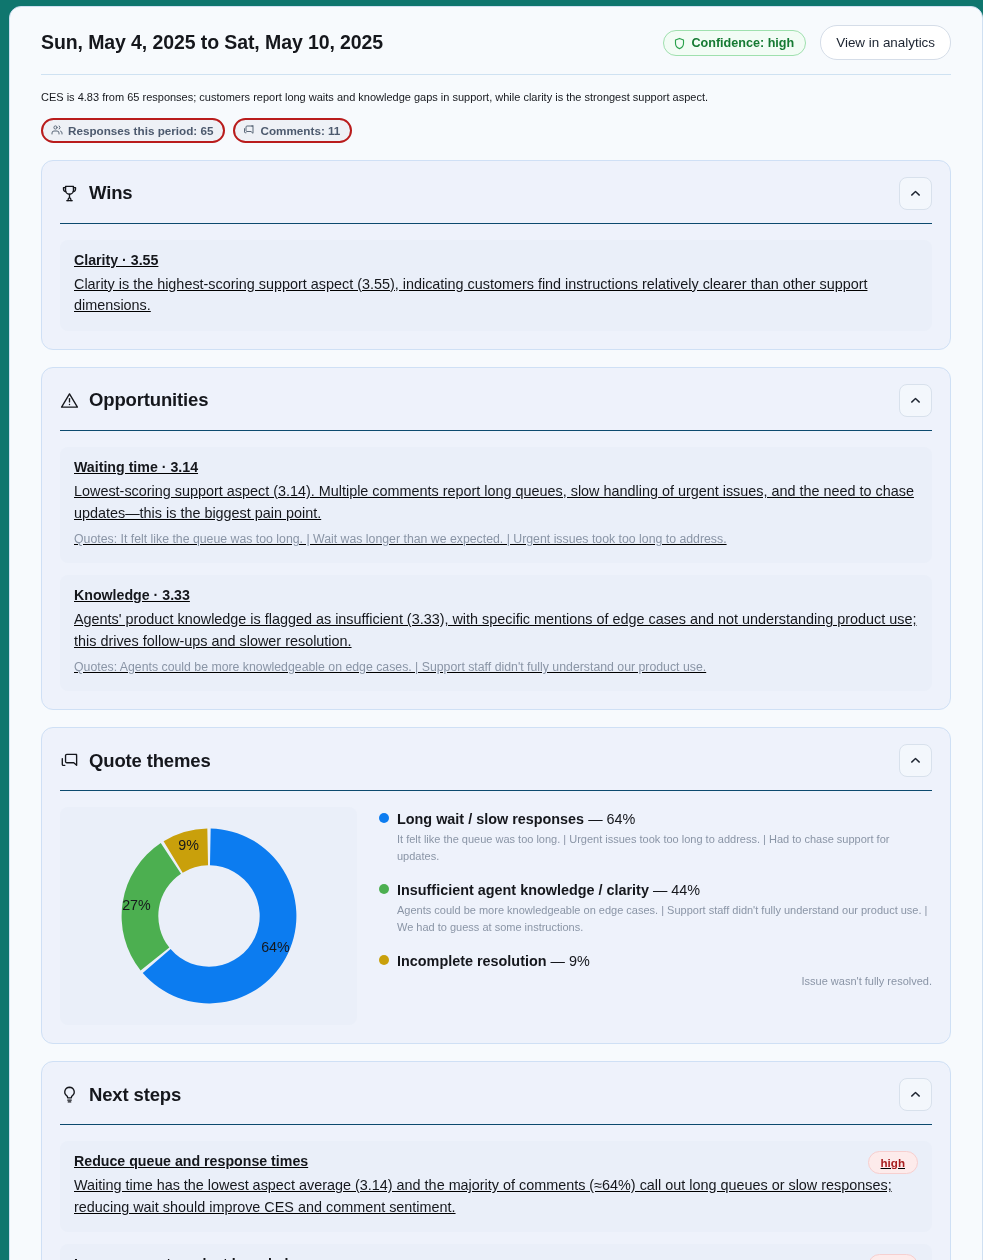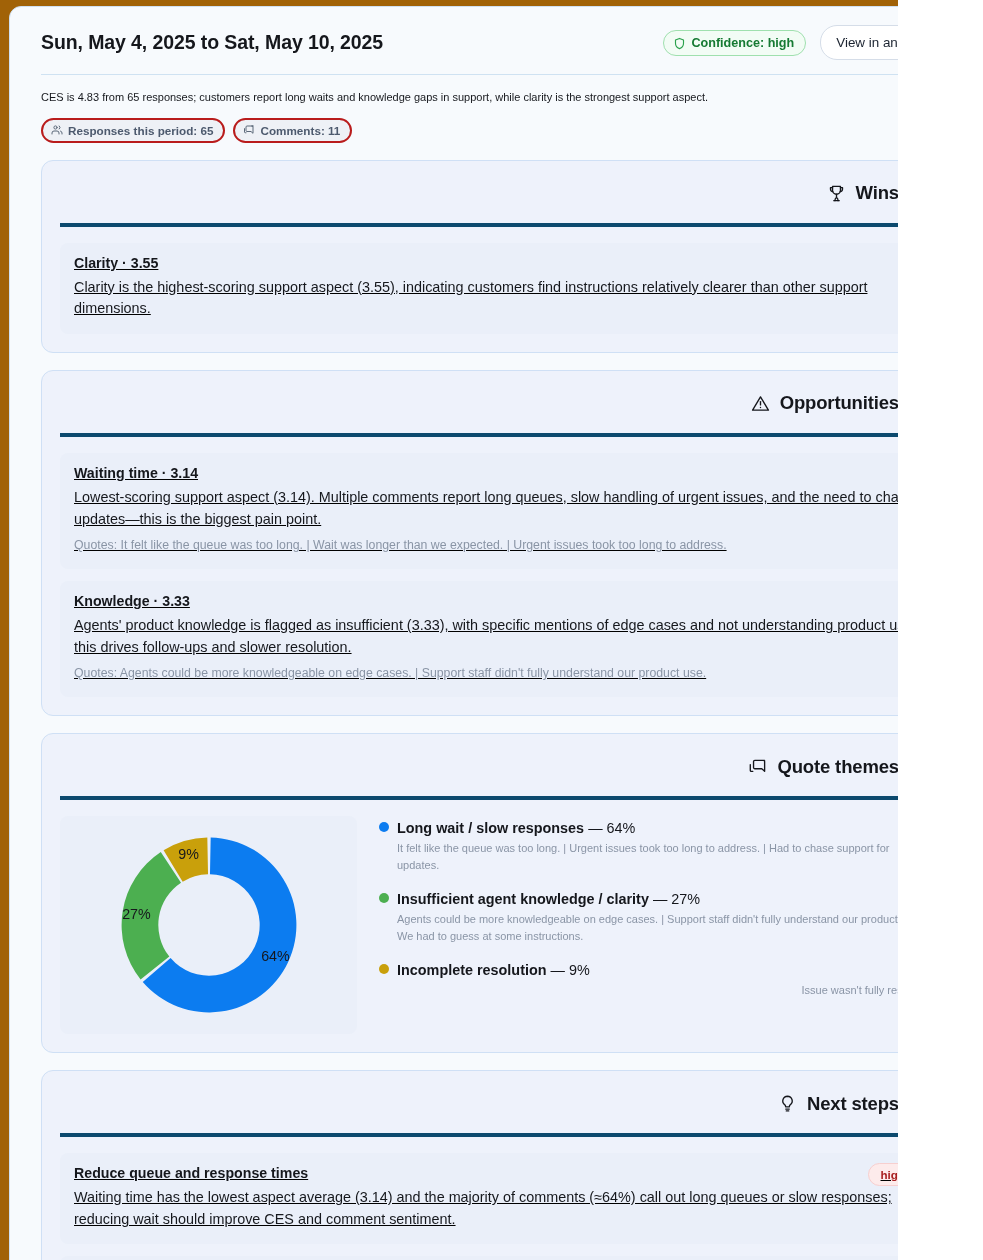--- a/index.html
+++ b/index.html
@@ -4,23 +4,23 @@
 <title>Feedback Insights Report</title>
 <style>
   * { box-sizing: border-box; }
   html, body {
     margin: 0; padding: 0;
     background: #ffffff;
     font-family: "Liberation Sans", "DejaVu Sans", sans-serif;
     -webkit-font-smoothing: antialiased;
   }
   .page {
-    width: 898px;
+    width: 983px;
     min-height: 1260px;
-    background: #a16207;
+    background: #0f766e;
     position: relative;
     overflow: hidden;
   }
   .outer-card {
     position: absolute;
     left: 9px; top: 6px;
     width: 974px;
     min-height: 1260px;
     background: #f7fafd;
     border: 1px solid #cfe0f2;
@@ -97,23 +97,23 @@
   .section {
     margin-top: 17px;
     background: #eef2fb;
     border: 1px solid #cfe0f5;
     border-radius: 12px;
     padding: 0 18px 18px 18px;
   }
   .sec-head {
     display: flex;
     align-items: center;
-    justify-content: flex-end;
+    justify-content: space-between;
     padding: 16px 0 13px 0;
-    border-bottom: 4px solid #0c4a6e;
+    border-bottom: 1px solid #0c4a6e;
     margin-bottom: 16px;
   }
   .sec-title {
     display: flex; align-items: center; gap: 10px;
     font-size: 18.5px;
     font-weight: bold;
     color: #15171c;
     letter-spacing: -0.15px;
   }
   .sec-title svg { display: block; flex: none; }
@@ -358,21 +358,21 @@
           <div class="legend-item">
             <div class="legend-label">
               <span class="dot" style="background: rgb(12, 124, 240);"></span>
               <span><span class="legend-name">Long wait / slow responses</span> <span class="legend-pct">— 64%</span></span>
             </div>
             <div class="legend-quotes">It felt like the queue was too long. | Urgent issues took too long to address. | Had to chase support for updates.</div>
           </div>
           <div class="legend-item">
             <div class="legend-label">
               <span class="dot" style="background: rgb(76, 175, 80);"></span>
-              <span><span class="legend-name">Insufficient agent knowledge / clarity</span> <span class="legend-pct">— 27%</span></span>
+              <span><span class="legend-name">Insufficient agent knowledge / clarity</span> <span class="legend-pct">— 44%</span></span>
             </div>
             <div class="legend-quotes">Agents could be more knowledgeable on edge cases. | Support staff didn't fully understand our product use. | We had to guess at some instructions.</div>
           </div>
           <div class="legend-item">
             <div class="legend-label">
               <span class="dot" style="background: rgb(201, 160, 11);"></span>
               <span><span class="legend-name">Incomplete resolution</span> <span class="legend-pct">— 9%</span></span>
             </div>
             <div class="legend-quotes">Issue wasn't fully resolved.</div>
           </div>

